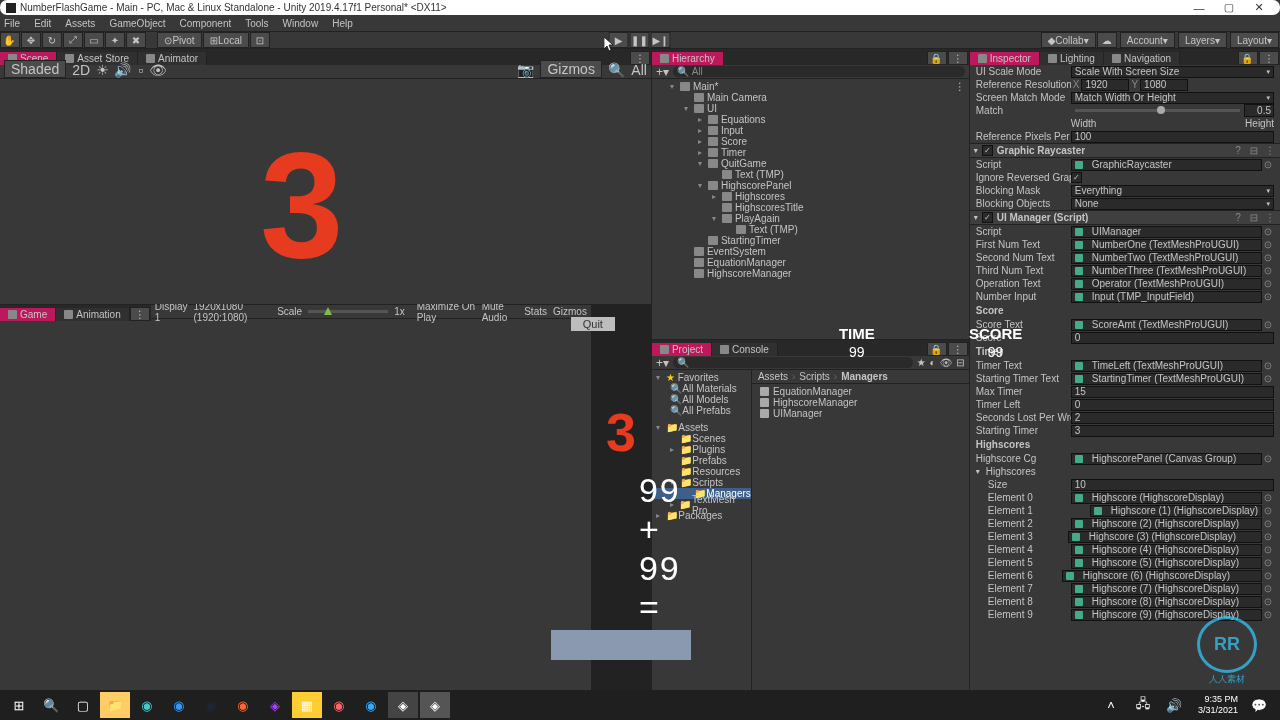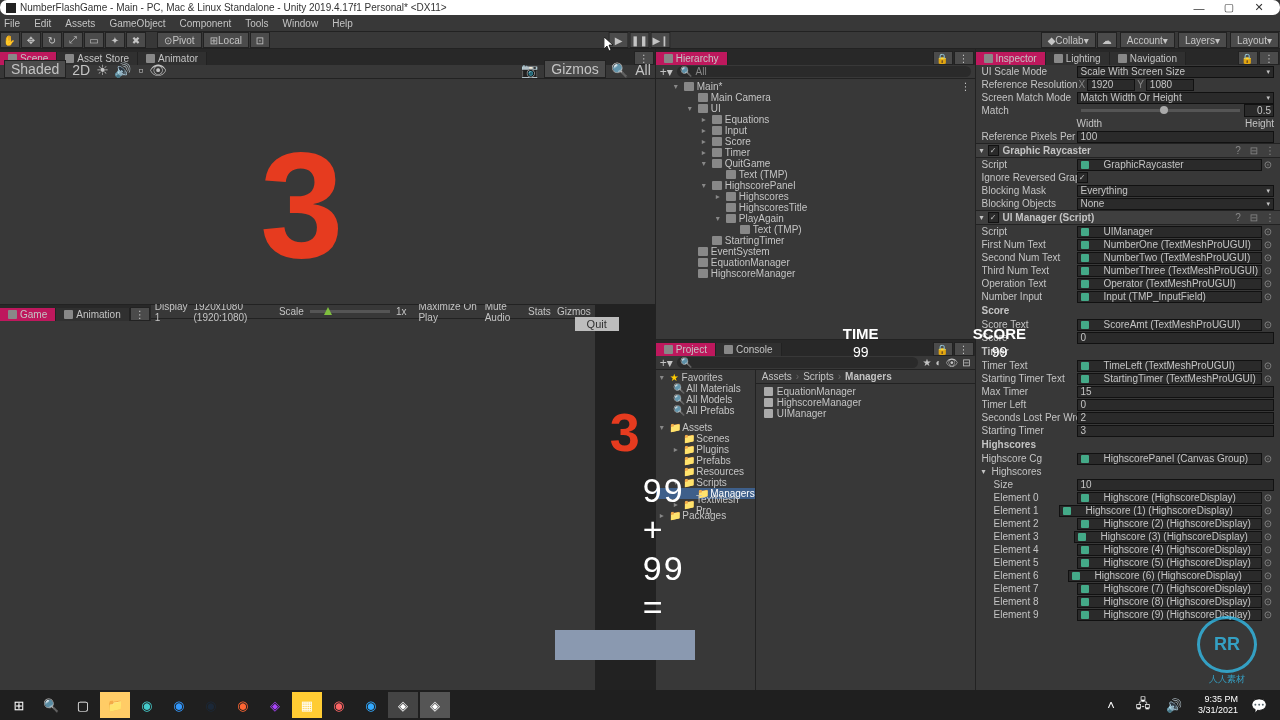--- a/index.html
+++ b/index.html
@@ -94,21 +94,21 @@
 .proj-files .file-row { height: 11px; font-size: 10px; padding-left: 8px; display: flex; align-items: center; gap: 4px; }
 .proj-files .ficon { width: 9px; height: 9px; background: #aaa; border-radius: 1px; }
 
 
 .right-col { flex: 1; background: #383838; display: flex; flex-direction: column; border-left: 1px solid #222; }
 .insp-body { flex: 1; overflow: hidden; font-size: 10px; padding: 0; }
 
 .prop-row { display: flex; align-items: center; height: 13px; padding: 0 6px; }
 .prop-row .plabel { width: 95px; color: #c4c4c4; overflow: hidden; white-space: nowrap; }
 .prop-row .pval { flex: 1; background: #2a2a2a; padding: 0 3px; color: #c4c4c4; border: 1px solid #111; height: 12px; line-height: 10px; overflow: hidden; white-space: nowrap; }
-.prop-row .pval.obj { display: flex; align-items: center; gap: 15px; }
+.prop-row .pval.obj { display: flex; align-items: center; gap: 9px; }
 .prop-row .pval.obj .oicon { width: 8px; height: 8px; background: #4a8; border-radius: 1px; flex-shrink: 0; }
 .prop-row .pval.dd::after { content: ' ▾'; float: right; font-size: 7px; }
 .prop-row .xlabel { color: #888; margin: 0 2px; }
 .prop-row .pval.half { flex: 0 0 48px; }
 .prop-row .chk { width: 11px; height: 11px; background: #2a2a2a; border: 1px solid #111; display: inline-flex; align-items: center; justify-content: center; font-size: 8px; }
 .prop-row .target { width: 12px; text-align: center; color: #888; }
 
 .slider-row { display: flex; align-items: center; height: 13px; padding: 0 6px; }
 .slider-row .plabel { width: 95px; }
 .slider-row .track { flex: 1; height: 3px; background: #555; position: relative; margin: 0 4px; }
@@ -658,21 +658,21 @@
           <span class="plabel" style="width:83px">Size</span>
           <span class="pval">10</span>
         </div>
       <div id="elem-rows">
           <div class="prop-row" style="padding-left: 18px;">
             <span class="plabel" style="width:83px">Element 0</span>
             <span class="pval obj"><span class="oicon"></span>Highscore (HighscoreDisplay)</span>
             <span class="target">⊙</span>
           </div>
           <div class="prop-row" style="padding-left: 18px;">
-            <span class="plabel" style="width:65px">Element 1</span>
+            <span class="plabel" style="width:102px">Element 1</span>
             <span class="pval obj"><span class="oicon"></span>Highscore (1) (HighscoreDisplay)</span>
             <span class="target">⊙</span>
           </div>
           <div class="prop-row" style="padding-left: 18px;">
             <span class="plabel" style="width:83px">Element 2</span>
             <span class="pval obj"><span class="oicon"></span>Highscore (2) (HighscoreDisplay)</span>
             <span class="target">⊙</span>
           </div>
           <div class="prop-row" style="padding-left: 18px;">
             <span class="plabel" style="width:80px">Element 3</span>

